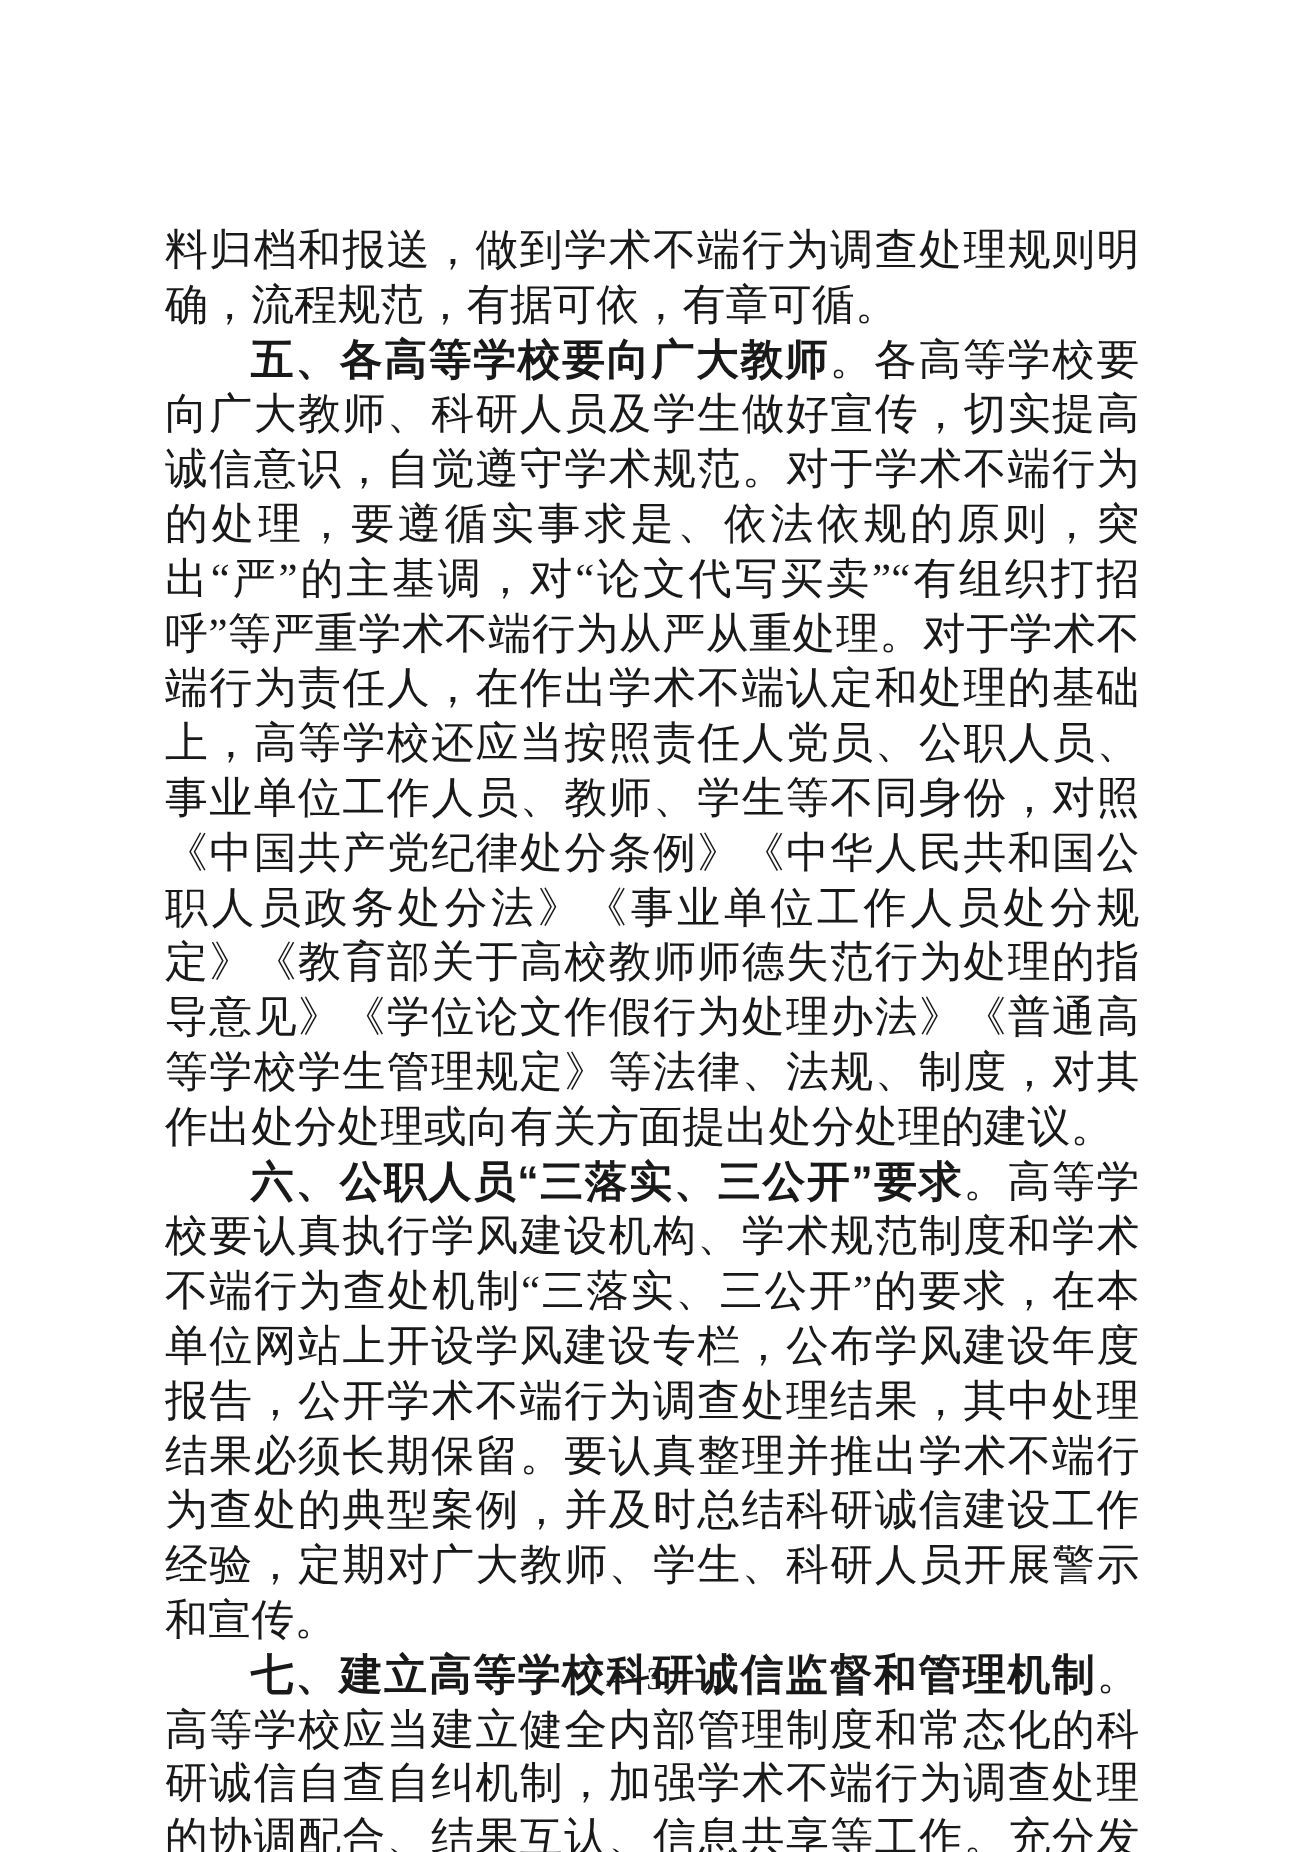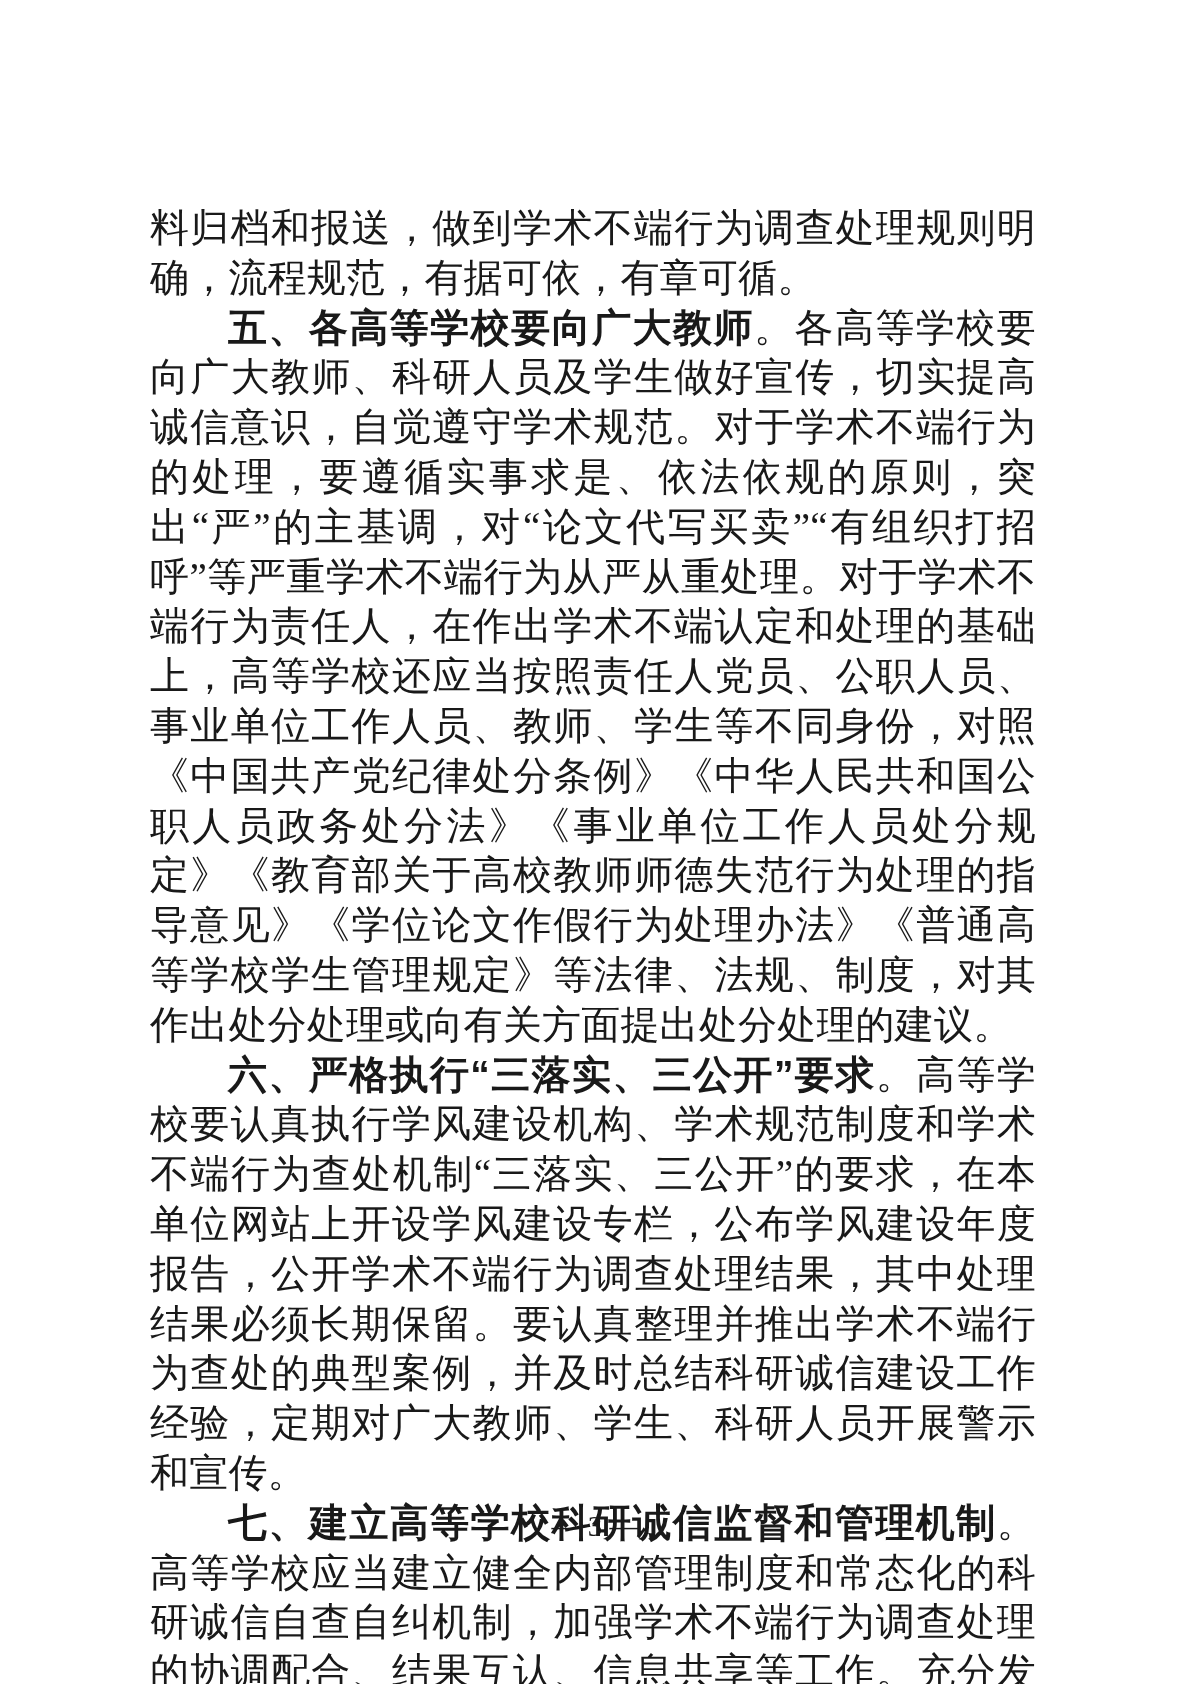--- a/index.html
+++ b/index.html
@@ -53,21 +53,21 @@
 <body>
 
 <div class="page">
 
   <div class="text-block">
 
     <p class="para no-indent"><span>料归档和报送，做到学术不端行为调查处理规则明确，流程规范，有据可依，有章可循。</span></p>
 
     <p class="para"><span class="seg-bold">五、各高等学校要向广大教师</span><span>。各高等学校要向广大教师、科研人员及学生做好宣传，切实提高诚信意识，自觉遵守学术规范。对于学术不端行为的处理，要遵循实事求是、依法依规的原则，突出“严”的主基调，对“论文代写买卖”“有组织打招呼”等严重学术不端行为从严从重处理。对于学术不端行为责任人，在作出学术不端认定和处理的基础上，高等学校还应当按照责任人党员、公职人员、事业单位工作人员、教师、学生等不同身份，对照《中国共产党纪律处分条例》《中华人民共和国公职人员政务处分法》《事业单位工作人员处分规定》《教育部关于高校教师师德失范行为处理的指导意见》《学位论文作假行为处理办法》《普通高等学校学生管理规定》等法律、法规、制度，对其作出处分处理或向有关方面提出处分处理的建议。</span></p>
 
-    <p class="para"><span class="seg-bold">六、严格执行“三落实、三公开”要求</span><span>。高等学校要认真执行学风建设机构、学术规范制度和学术不端行为查处机制“三落实、三公开”的要求，在本单位网站上开设学风建设专栏，公布学风建设年度报告，公开学术不端行为调查处理结果，其中处理结果必须长期保留。要认真整理并推出学术不端行为查处的典型案例，并及时总结科研诚信建设工作经验，定期对广大教师、学生、科研人员开展警示和宣传。</span></p>
+    <p class="para"><span class="seg-bold">六、公职人员“三落实、三公开”要求</span><span>。高等学校要认真执行学风建设机构、学术规范制度和学术不端行为查处机制“三落实、三公开”的要求，在本单位网站上开设学风建设专栏，公布学风建设年度报告，公开学术不端行为调查处理结果，其中处理结果必须长期保留。要认真整理并推出学术不端行为查处的典型案例，并及时总结科研诚信建设工作经验，定期对广大教师、学生、科研人员开展警示和宣传。</span></p>
 
     <p class="para"><span class="seg-bold">七、建立高等学校科研诚信监督和管理机制</span><span>。高等学校应当建立健全内部管理制度和常态化的科研诚信自查自纠机制，加强学术不端行为调查处理的协调配合、结果互认、信息共享等工作。充分发挥社会监督作用，畅通举报渠道，鼓励对违背科研诚信要求的行为进行实名举报。加快建立学术成果发表诚信承诺、</span></p>
 
   </div>
 
   <div class="footer"><span>— 3 —</span></div>
 
 </div>
 
 </body></html>

